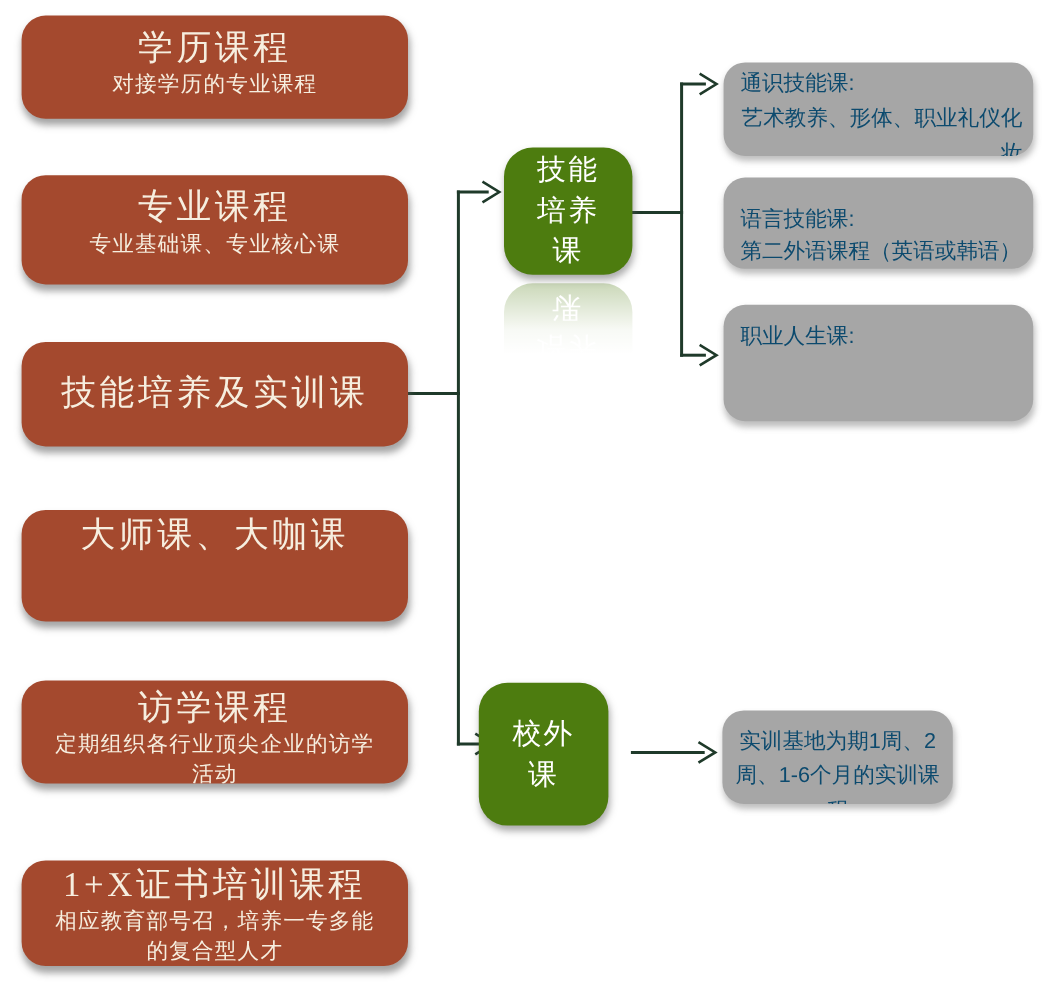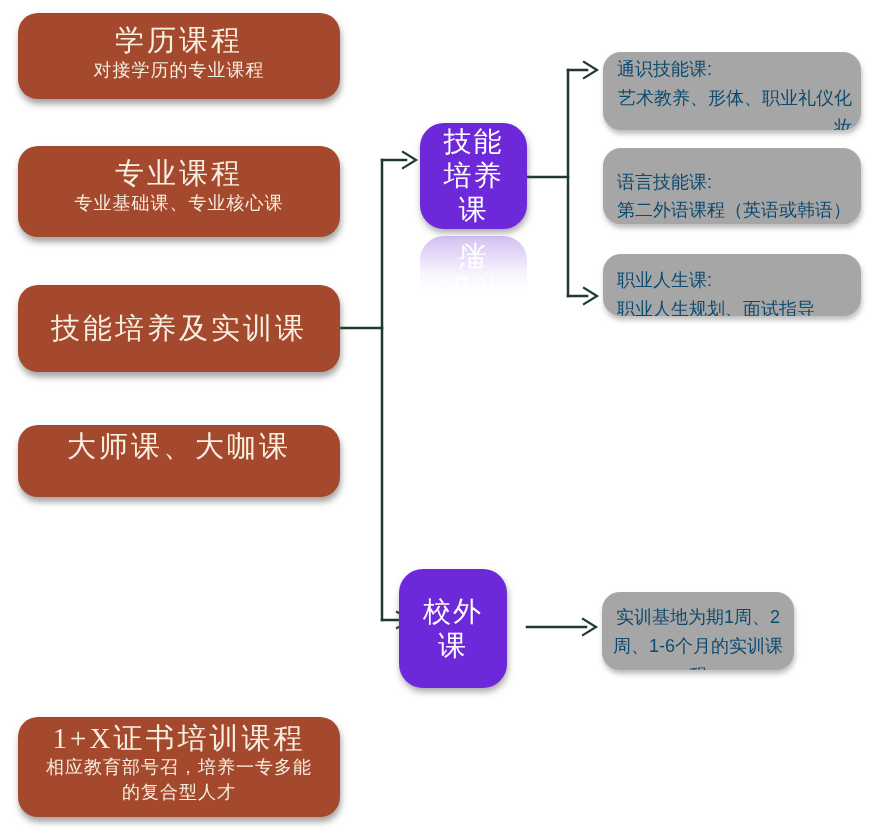--- a/index.html
+++ b/index.html
@@ -19,24 +19,24 @@
     overflow:hidden;
   }
   .lbox .t { font-size:29px; line-height:35px; letter-spacing:3px; white-space:nowrap; }
   .lbox .s { font-size:18px; line-height:25px; letter-spacing:1px; padding:0 24px; }
   .lbox.center { display:flex; align-items:center; justify-content:center; padding-top:0; }
   .lbox.tight { padding-top:5px; }
   .lbox.tight .t { line-height:33px; }
 
   
   .gnode {
-    position:absolute; box-sizing:border-box; background:#6d28d9; border-radius:24px;
+    position:absolute; box-sizing:border-box; background:#4d7c0f; border-radius:24px;
     color:#ffffff; text-align:center; display:flex; flex-direction:column;
     justify-content:center; z-index:2; letter-spacing:2px;
-    font-size:28px; line-height:34px;
+    font-size:24px; line-height:34px;
     box-shadow:1px 4px 6px rgba(90,90,90,0.5);
   }
   .gnode.refl {
     transform:scaleY(-1); opacity:0.5; filter:blur(0.6px);
     box-shadow:none; z-index:0;
   }
   .refl-fade {
     position:absolute; z-index:1; pointer-events:none;
     background:linear-gradient(to bottom,
       rgba(255,255,255,0.38) 0px,
@@ -89,26 +89,30 @@
 
   <div class="lbox center" style="top:285px;height:87px">
     <div class="t">技能培养及实训课</div>
   </div>
 
   <div class="lbox" style="top:146px;height:91px">
     <div class="t">专业课程</div>
     <div class="s">专业基础课、专业核心课</div>
   </div>
 
-  <div class="lbox tight" style="top:425px;height:72px">
+  <div class="lbox tight" style="top:425px;height:93px">
     <div class="t">大师课、大咖课</div>
   </div>
 
+  <div class="lbox" style="top:567px;height:86px;padding-top:6px">
+    <div class="t">访学课程</div>
+    <div class="s">定期组织各行业顶尖企业的访学活动</div>
+  </div>
 
-  <div class="lbox tight" style="top:717px;height:100px">
+  <div class="lbox tight" style="top:717px;height:88px">
     <div class="t">1+X证书培训课程</div>
     <div class="s">相应教育部号召，培养一专多能的复合型人才</div>
   </div>
 
   <div class="gnode" style="left:420px;top:123px;width:107px;height:106px">
     <div>技能</div>
     <div>培养</div>
     <div>课</div>
   </div>
 
@@ -127,22 +131,21 @@
   <div class="gbox g1" style="top:52px;height:78px;padding-top:3px">
     <div class="h">通识技能课:</div>
     <div class="b">艺术教养、形体、职业礼仪化妆</div>
   </div>
 
   <div class="gbox g2" style="top:148px;height:76px;padding-top:20px">
     <div class="h">语言技能课:</div>
     <div class="b">第二外语课程（英语或韩语）</div>
   </div>
 
-  <div class="gbox g3" style="top:254px;height:62px;padding-top:12px">
+  <div class="gbox g3" style="top:254px;height:97px;padding-top:12px">
     <div class="h">职业人生课:</div>
-    <div class="b">职业人生规划、面试指导</div>
   </div>
 
   <div class="gbox g4" style="left:602px;top:592px;width:192px;height:78px;padding-top:11px">
     <div class="b">实训基地为期1周、2周、1-6个月的实训课程</div>
   </div>
 
 </div>
 
 </body></html>

